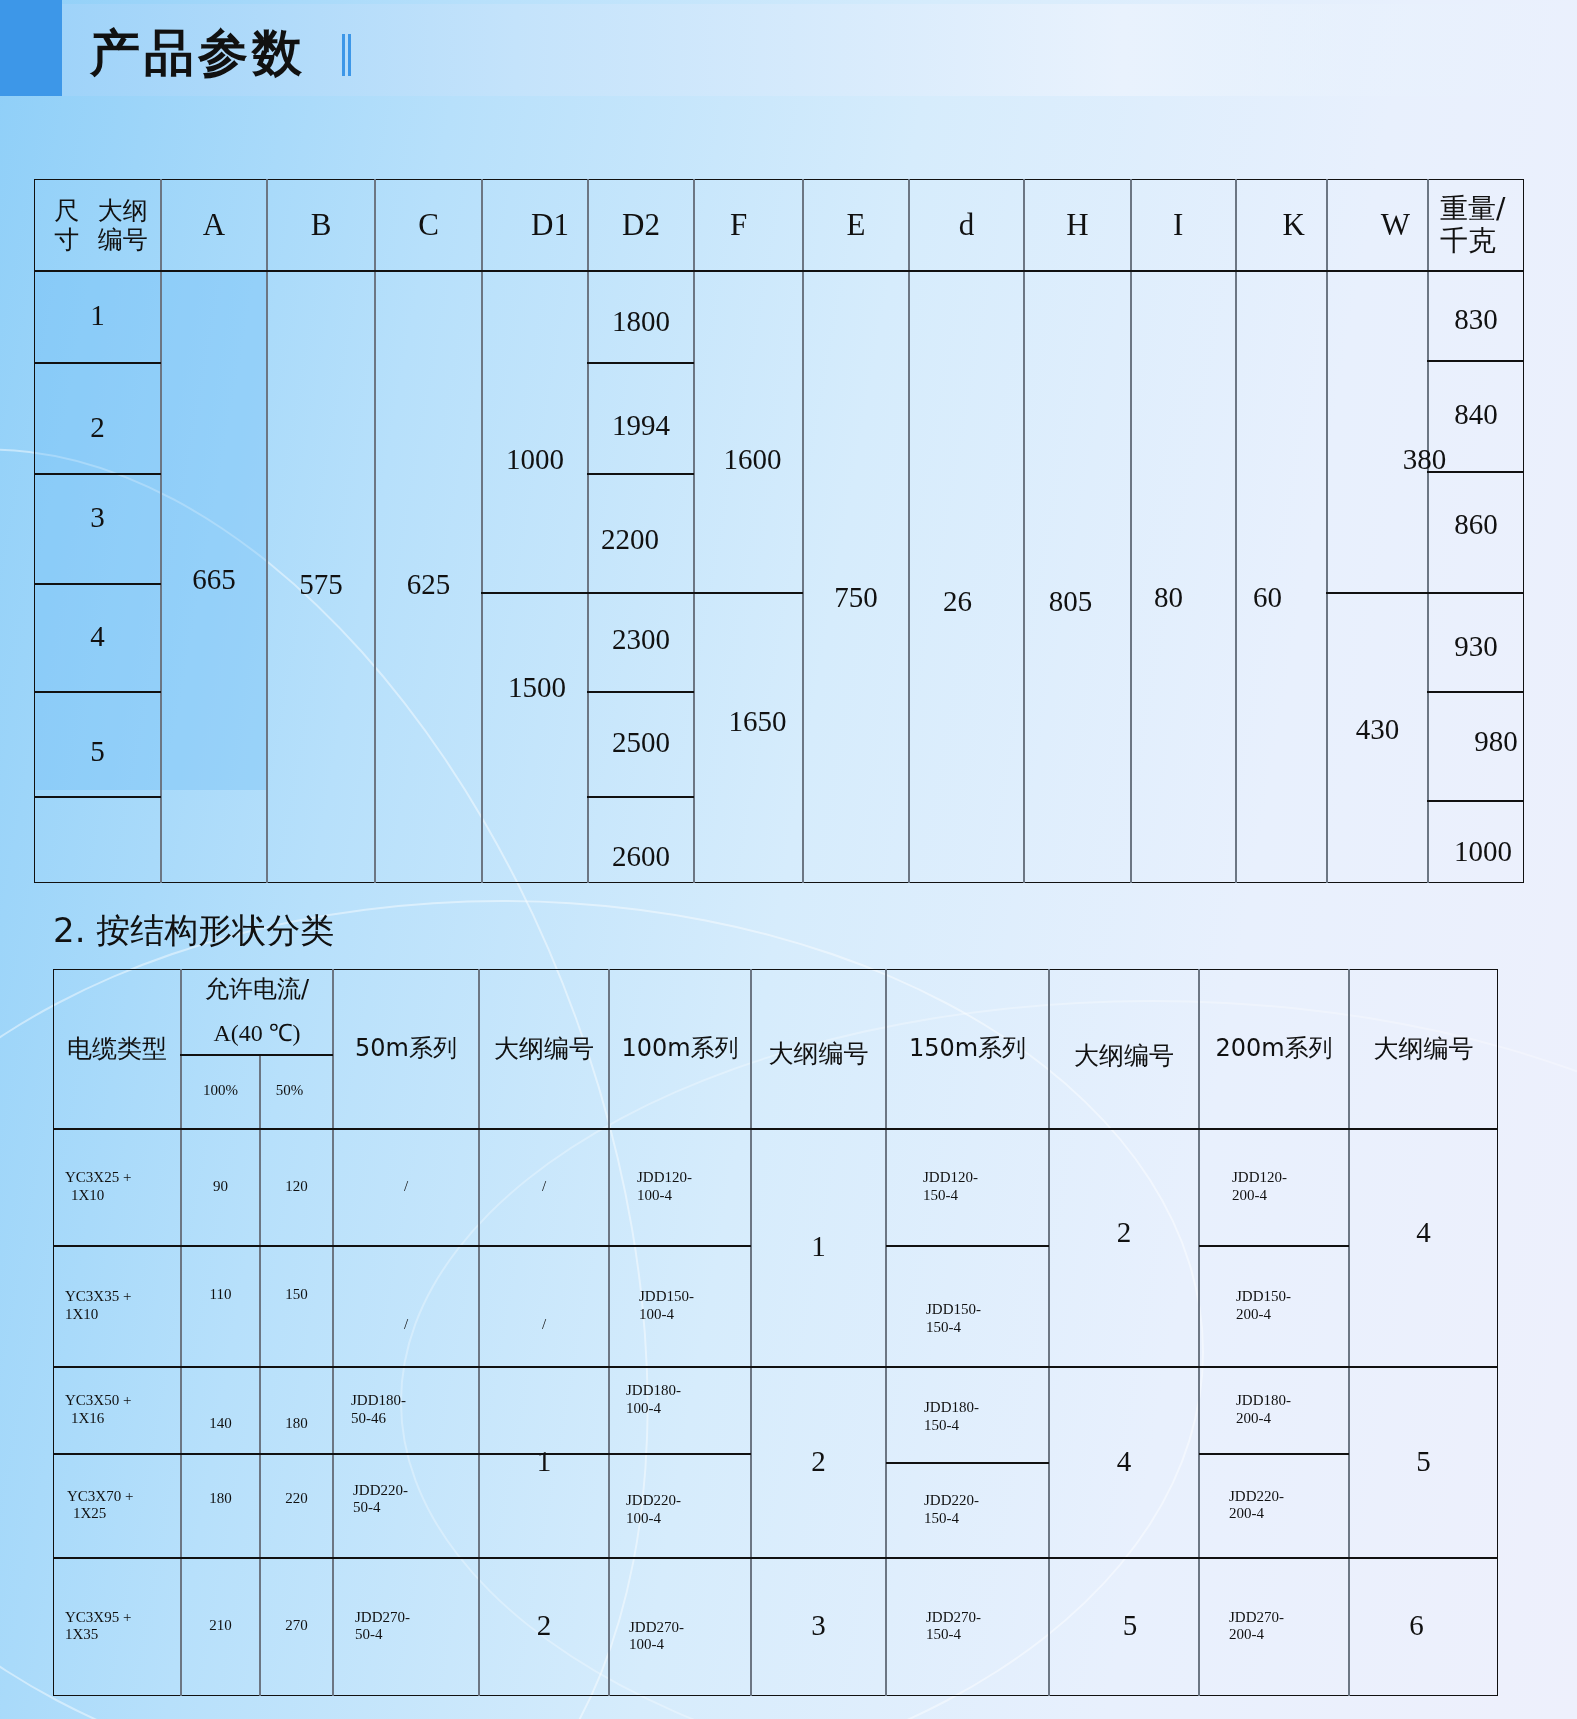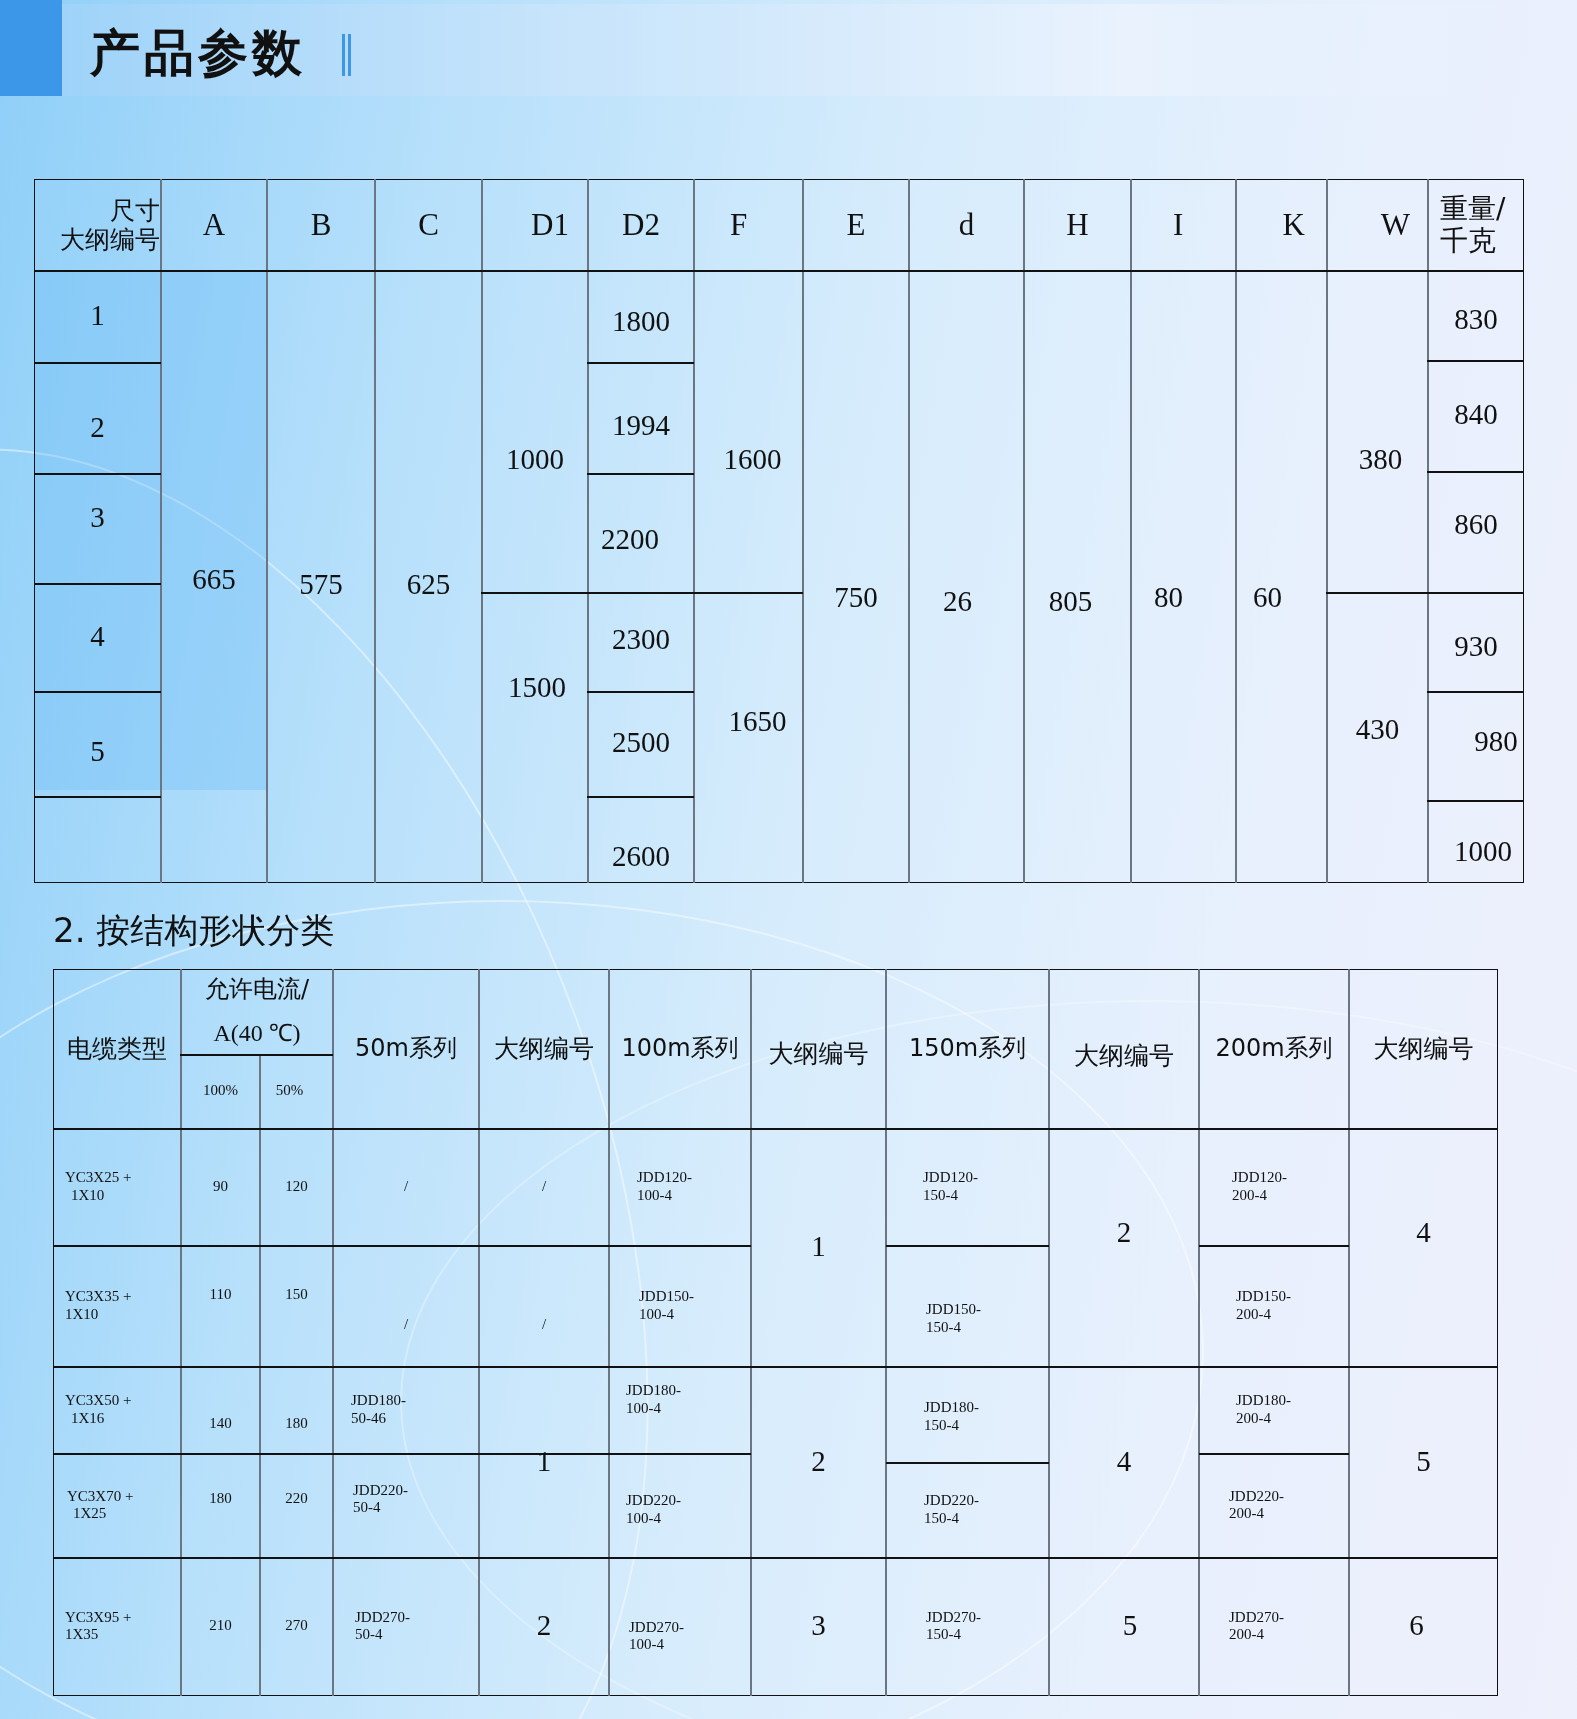--- a/index.html
+++ b/index.html
@@ -66,21 +66,21 @@
   <div class="hline" style="left:587px;top:362px;width:107px;"></div>
   <div class="hline" style="left:587px;top:473px;width:107px;"></div>
   <div class="hline" style="left:587px;top:691px;width:107px;"></div>
   <div class="hline" style="left:587px;top:796px;width:107px;"></div>
   <div class="hline" style="left:1326px;top:592px;width:198px;"></div>
   <div class="hline" style="left:1427px;top:360px;width:97px;"></div>
   <div class="hline" style="left:1427px;top:471px;width:97px;"></div>
   <div class="hline" style="left:1427px;top:691px;width:97px;"></div>
   <div class="hline" style="left:1427px;top:800px;width:97px;"></div>
 
-  <div class="cell hdr-zh" style="left:36px;top:181px;width:124px;height:89px;flex-direction:column;align-items:flex-end;padding-left:12px;">
+  <div class="cell hdr-zh" style="left:36px;top:181px;width:124px;height:89px;flex-direction:row;align-items:center;padding-left:12px;">
     <span>尺寸</span>
     <span>大纲编号</span>
   </div>
   <div class="cell hdr-letter" style="left:161px;top:180px;width:106px;height:90px;">A</div>
   <div class="cell hdr-letter" style="left:267px;top:180px;width:108px;height:90px;">B</div>
   <div class="cell hdr-letter" style="left:375px;top:180px;width:107px;height:90px;">C</div>
   <div class="cell hdr-letter" style="left:482px;top:180px;width:106px;height:90px;padding-left:30px;">D1</div>
   <div class="cell hdr-letter" style="left:588px;top:180px;width:106px;height:90px;">D2</div>
   <div class="cell hdr-letter" style="left:694px;top:180px;width:109px;height:90px;justify-content:flex-start;padding-left:36px;">F</div>
   <div class="cell hdr-letter" style="left:803px;top:180px;width:106px;height:90px;">E</div>
@@ -112,21 +112,21 @@
   <div class="cell" style="left:588px;top:600px;width:106px;height:80px;">2300</div>
   <div class="cell" style="left:588px;top:703px;width:106px;height:80px;text-align:right;">2500</div>
   <div class="cell" style="left:588px;top:817px;width:106px;height:80px;">2600</div>
   <div class="cell" style="left:694px;top:420px;width:109px;height:80px;padding-left:8px;">1600</div>
   <div class="cell" style="left:694px;top:682px;width:109px;height:80px;padding-left:18px;">1650</div>
   <div class="cell" style="left:803px;top:558px;width:106px;height:80px;">750</div>
   <div class="cell" style="left:909px;top:562px;width:115px;height:80px;padding-right:18px;">26</div>
   <div class="cell" style="left:1024px;top:562px;width:107px;height:80px;padding-right:14px;">805</div>
   <div class="cell" style="left:1131px;top:558px;width:105px;height:80px;padding-right:30px;">80</div>
   <div class="cell" style="left:1236px;top:558px;width:91px;height:80px;padding-right:28px;">60</div>
-  <div class="cell" style="left:1327px;top:420px;width:101px;height:80px;padding-left:6px;">380</div>
+  <div class="cell" style="left:1371px;top:420px;width:101px;height:80px;padding-left:6px;">380</div>
   <div class="cell" style="left:1327px;top:690px;width:101px;height:80px;">430</div>
 
   <div class="cell" style="left:1428px;top:280px;width:96px;height:80px;">830</div>
   <div class="cell" style="left:1428px;top:375px;width:96px;height:80px;">840</div>
   <div class="cell" style="left:1428px;top:485px;width:96px;height:80px;">860</div>
   <div class="cell" style="left:1428px;top:607px;width:96px;height:80px;">930</div>
   <div class="cell" style="left:1448px;top:702px;width:96px;height:80px;">980</div>
   <div class="cell" style="left:1428px;top:812px;width:96px;height:80px;padding-left:14px;">1000</div>
 </div>
 

